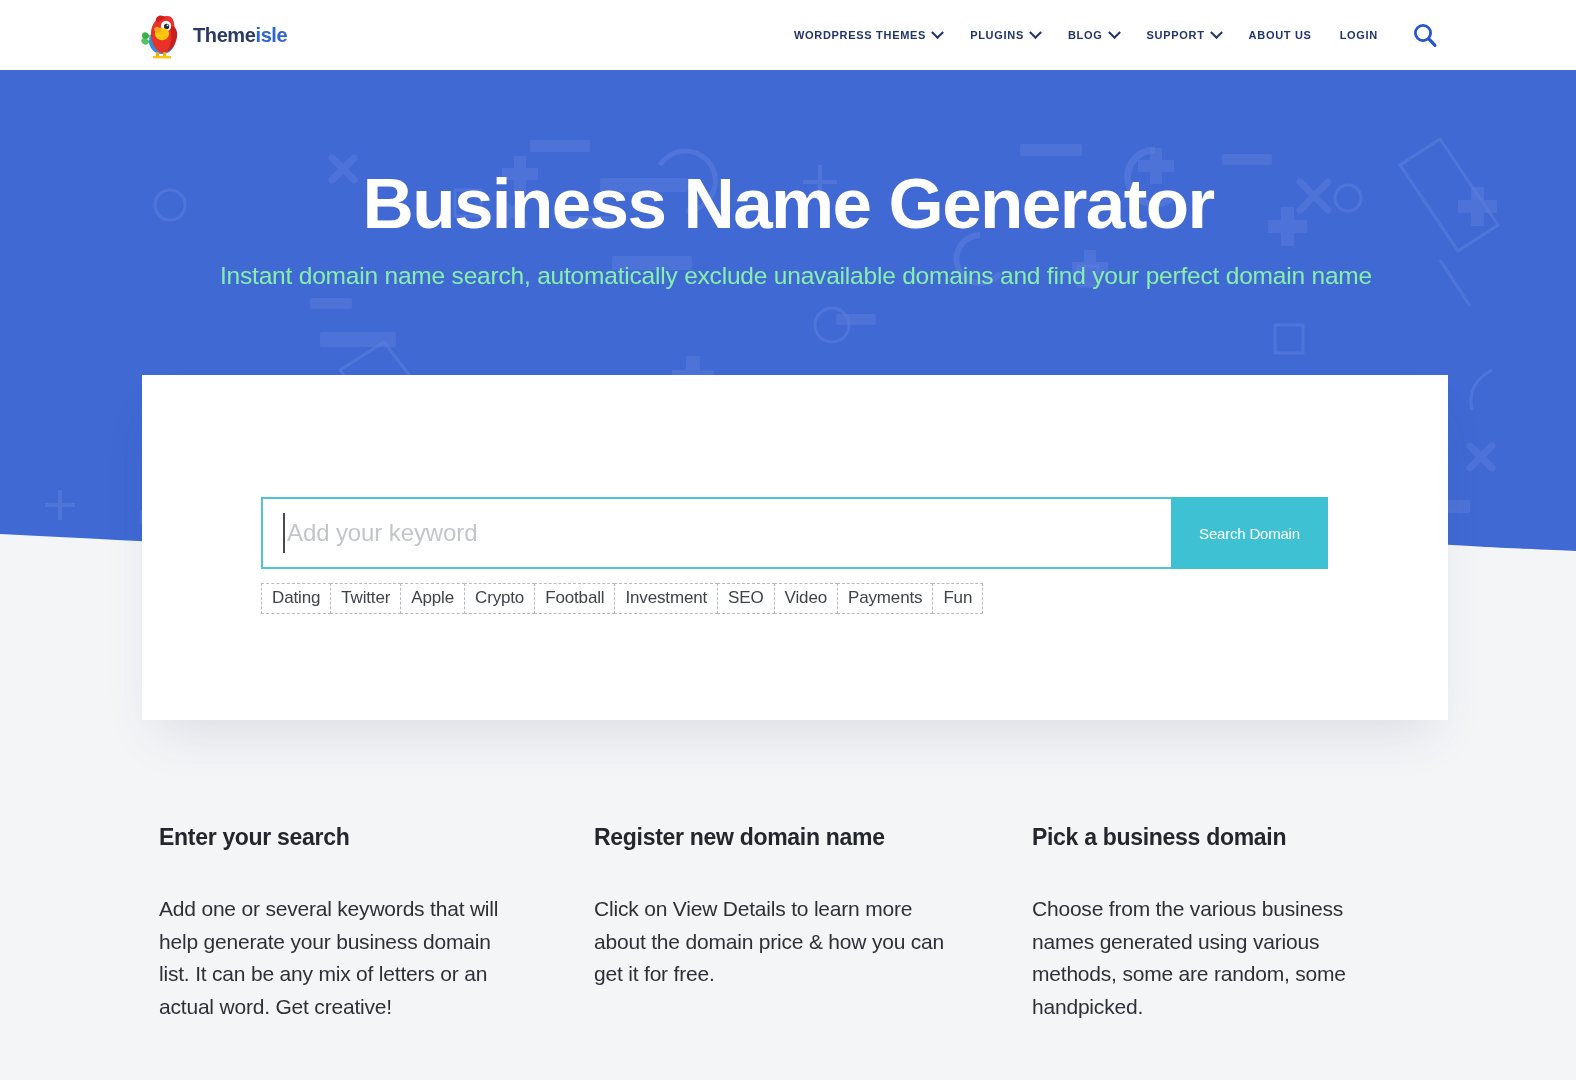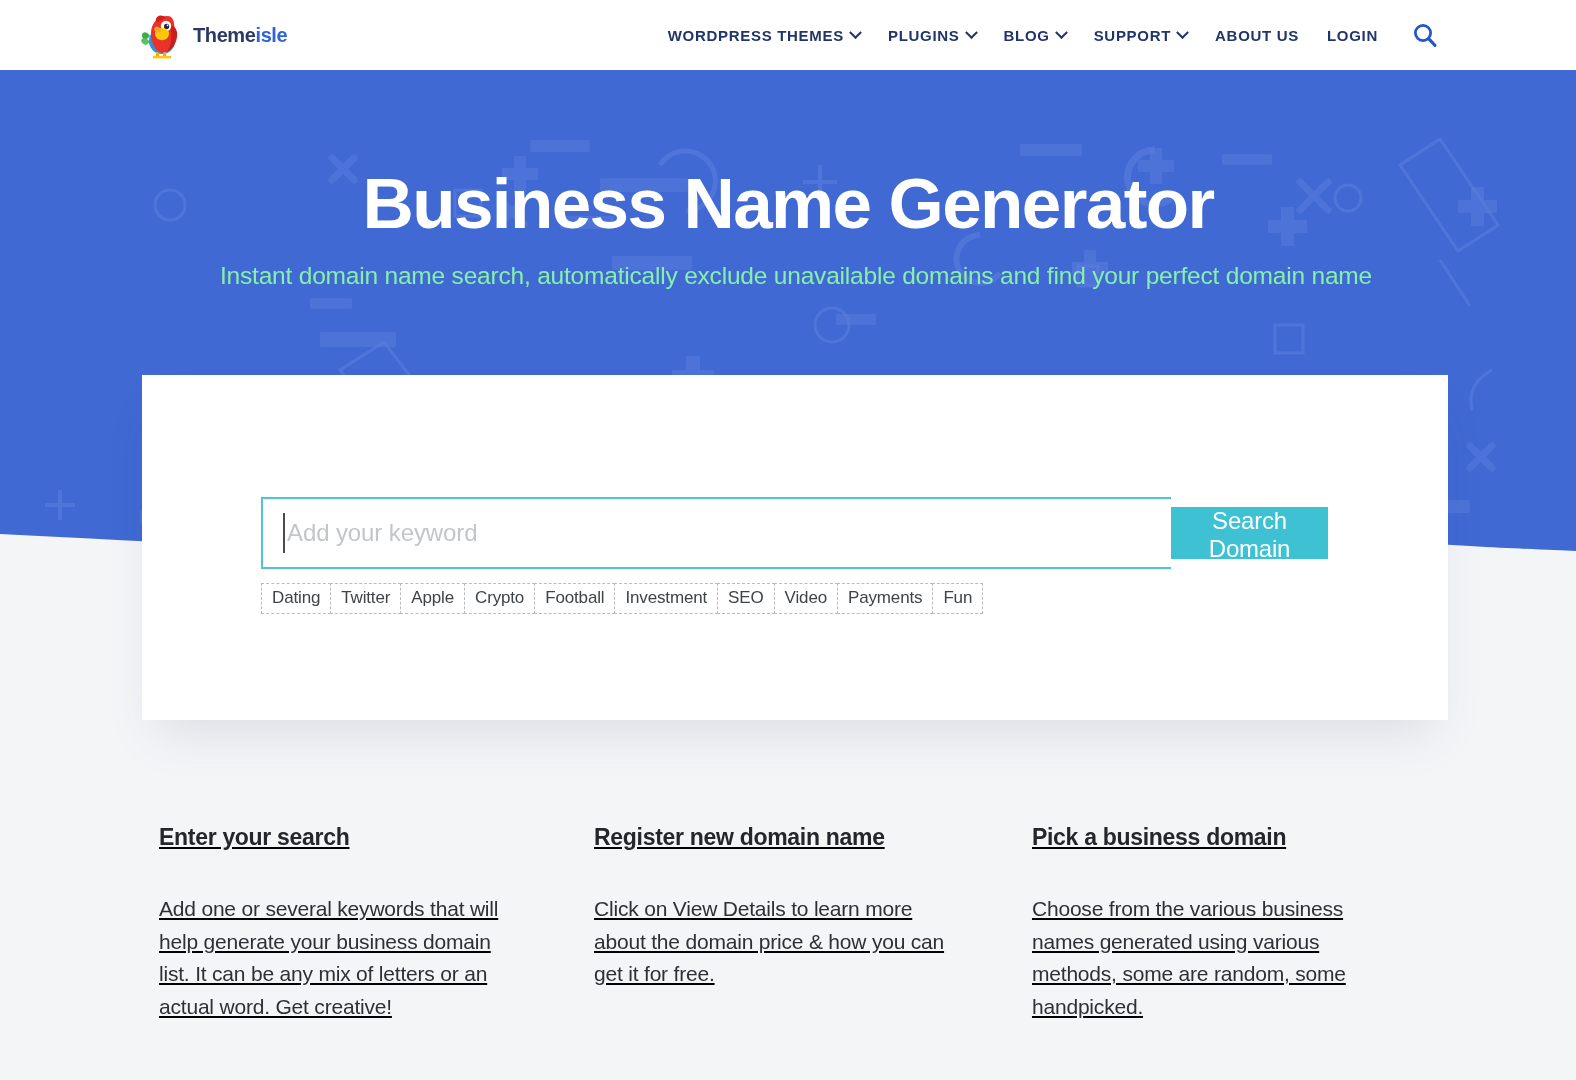--- a/index.html
+++ b/index.html
@@ -35,21 +35,21 @@
 
   .nav {
     margin-left:auto;
     margin-right:138px;
     display:flex;
     align-items:center;
     gap:28px;
   }
   .nav-item {
     display:flex; align-items:center; gap:7px;
-    font-size:15px; font-weight:bold;
+    font-size:11px; font-weight:bold;
     letter-spacing:0.7px;
     color:#22356b;
     text-transform:uppercase;
     white-space:nowrap;
     cursor:pointer;
   }
   .caret {
     display:inline-block;
     width:9px; height:9px;
     border-right:2px solid #22356b;
@@ -143,26 +143,26 @@
   .search-input::placeholder { color:#c2c6cb; }
   .caret-bar {
     position:absolute;
     left:22px; top:16px;
     width:2px; height:40px;
     background:#4a4a4a;
     pointer-events:none;
   }
   .search-btn {
     width:157px;
-    height:52px;
+    height:72px;
     background:#3ec1d3;
     border:none;
     color:#ffffff;
     font-family:"Liberation Sans", sans-serif;
-    font-size:24px;
+    font-size:15px;
     letter-spacing:-0.2px;
     cursor:pointer;
   }
   .tags {
     position:absolute;
     left:119px;
     top:208px;
     display:flex;
     align-items:center;
   }
@@ -181,21 +181,20 @@
   
   .info {
     position:absolute;
     left:0; right:0;
     top:824px;
     z-index:10;
     display:flex;
     padding-left:159px;
     padding-right:120px;
     gap:11px;
-    text-decoration:underline;
   }
   .info-col { width:437px; padding-right:60px; }
   .info-col:nth-child(2) { width:440px; }
   .info-title {
     font-size:23px;
     font-weight:bold;
     color:#23272b;
     letter-spacing:-0.3px;
   }
   .info-body {

